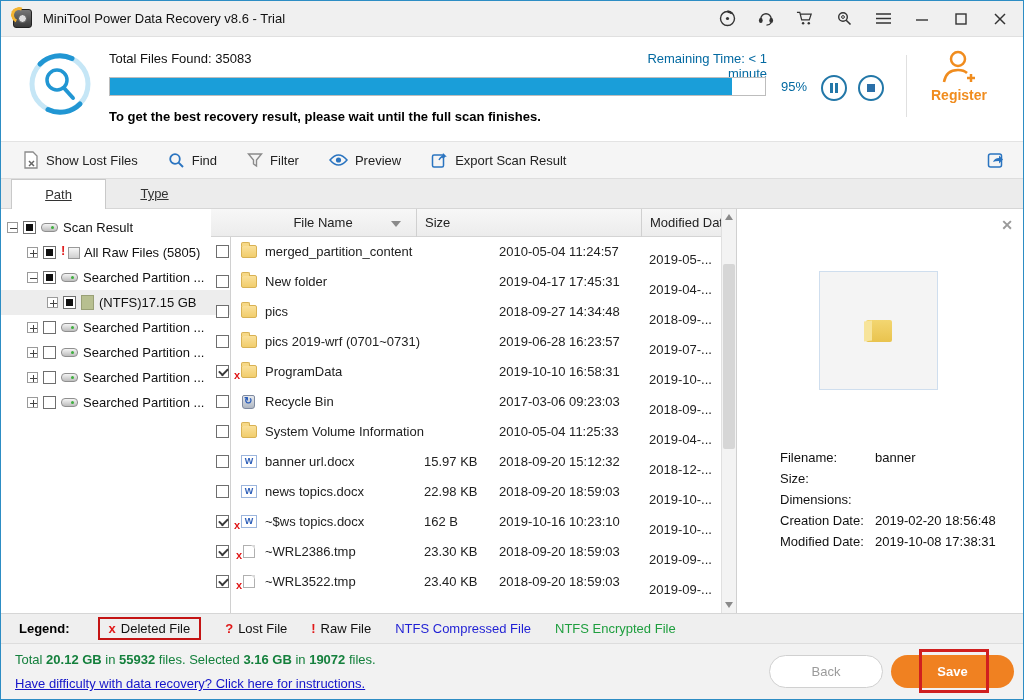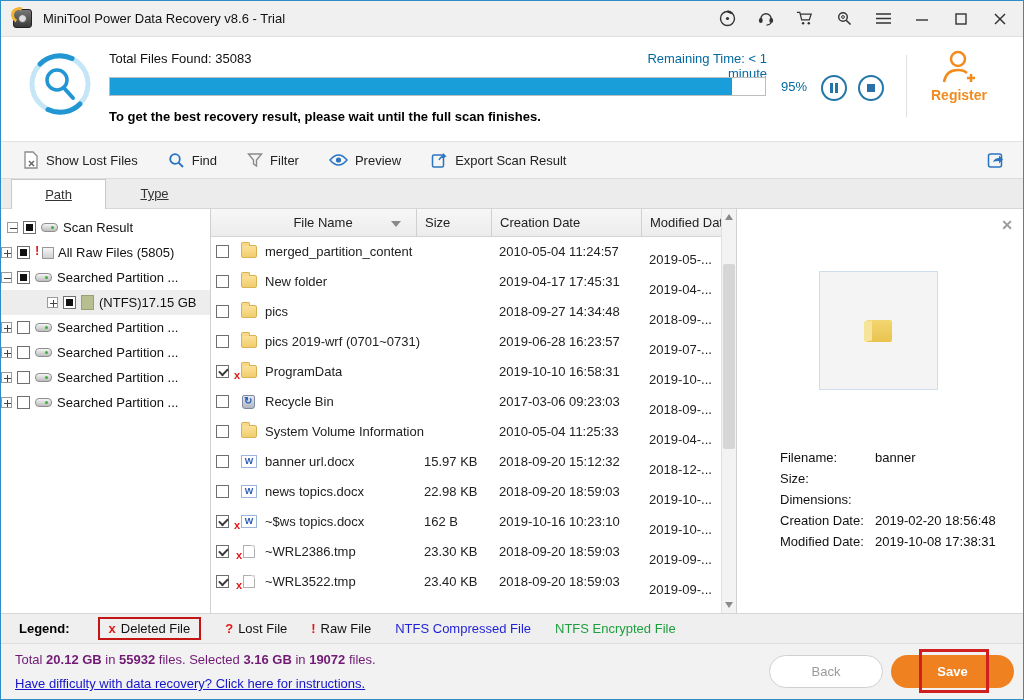--- a/index.html
+++ b/index.html
@@ -41,23 +41,23 @@
   .tool-share { margin-left:auto; margin-right:18px; cursor:pointer; }
 
   
   .tabstrip { position:absolute; left:0; top:178px; width:100%; height:30px; background:#ececec; border-bottom:1px solid #d6d6d6; }
   .tab { position:absolute; top:0; height:30px; width:95px; text-align:center; line-height:30px; cursor:pointer; color:#333;text-decoration:underline; }
   .tab-path { left:10px; background:#fff; border:1px solid #c9c9c9; border-bottom:none; }
   .tab-type { left:106px; }
 
   
   .content { position:absolute; left:0; top:208px; width:100%; height:404px; background:#fff; }
-  .tree-panel { position:absolute; left:0; top:0; width:210px; height:404px; border-right:1px solid #d0d0d0; overflow:hidden; padding-top:6px; }
+  .tree-panel { position:absolute; left:0; top:0; width:230px; height:404px; border-right:1px solid #d0d0d0; overflow:hidden; padding-top:6px; }
   .titem { height:25px; display:flex; align-items:center; gap:5px; white-space:nowrap; }
-  .lvl-0 { padding-left:6px; } .lvl-1 { } .lvl-2 { padding-left:46px; }
+  .lvl-0 { padding-left:6px; } .lvl-1 { padding-left:26px; } .lvl-2 { padding-left:46px; }
   .sel-yes { background:#ededed; }
   .exp { width:11px; height:11px; min-width:11px; border:1px solid #9a9a9a; background:#fff; position:relative; cursor:pointer; }
   .exp::before { content:""; position:absolute; left:2px; top:5px; width:7px; height:1px; background:#444; }
   .exp-plus::after { content:""; position:absolute; left:5px; top:2px; width:1px; height:7px; background:#444; }
   .cb { width:13px; height:13px; min-width:13px; border:1px solid #6e6e6e; background:#fff; position:relative; cursor:pointer; display:inline-block; }
   .cb-filled::before { content:""; position:absolute; left:2px; top:2px; width:7px; height:7px; background:#101010; }
   .cb-on::before { content:""; position:absolute; left:2px; top:2px; width:7px; height:4px; border-left:2px solid #3a3a3a; border-bottom:2px solid #3a3a3a; transform:rotate(-45deg); }
   .ti { display:inline-block; position:relative; }
   .ti-drive { width:17px; height:9px; min-width:17px; background:linear-gradient(#f4f4f4,#bdbdbd); border:1px solid #8f8f8f; border-radius:4px; }
   .ti-drive::after { content:""; position:absolute; right:3px; top:2px; width:3px; height:3px; border-radius:50%; background:#3fae3f; }
@@ -118,21 +118,21 @@
   .legendbar { position:absolute; left:0; top:612px; width:100%; height:30px; background:#efefef; border-top:1px solid #d6d6d6; display:flex; align-items:center; padding-left:18px; gap:24px; font-size:13px; }
   .lg-title { font-weight:bold; color:#000; }
   .lg-item { color:#111; display:flex; align-items:center; gap:5px; }
   .lg-mark { color:#e01818; font-weight:bold; }
   .lg-boxed { border:2px solid #c41414; padding:2px 9px; margin-left:4px; }
   .lg-blue { color:#1f1fd4; }
   .lg-green { color:#1e9e3e; }
 
   
   .statusbar { position:absolute; left:0; top:642px; width:100%; height:58px; background:#f2f2f2; border-top:1px solid #dddddd; }
-  .st-total { position:absolute; left:14px; top:8px; color:#701a75; }
+  .st-total { position:absolute; left:14px; top:8px; color:#15803d; }
   .st-total .b { font-weight:bold; }
   .st-link { position:absolute; left:14px; top:32px; color:#1515c9; text-decoration:underline; cursor:pointer; }
   .btn-back { position:absolute; left:768px; top:11px; width:114px; height:33px; border:1px solid #d0d0d0; border-radius:17px; background:#fff; color:#9b9b9b; font-size:13px; text-align:center; line-height:31px; cursor:pointer; }
   .btn-save { position:absolute; left:890px; top:11px; width:123px; height:33px; border:none; border-radius:17px; background:#f08121; color:#fff; font-weight:bold; font-size:13px; text-align:center; line-height:33px; cursor:pointer; }
   .save-annot { position:absolute; left:918px; top:5px; width:70px; height:44px; border:3px solid #d01f1f; pointer-events:none; }
 
   svg { display:block; }
 </style>
 </head>
 <body>
@@ -344,21 +344,20 @@
         <span class="ti ti-drive"></span>
         <span class="tlabel">Searched Partition ...</span>
       </div>
     </div>
 
     <div class="table-panel">
       <div class="thead">
         <div class="th th-name">File Name</div>
         <div class="sort-arrow"></div>
         <div class="th th-size">Size</div>
-        <div class="th th-created">Creation Date</div>
         <div class="th th-modified">Modified Dat</div>
       </div>
       <div class="tbody">
       <div class="trow">
         <span class="cb c-check cb-off"></span>
         <span class="fi c-icon fi-folder">
           
         </span>
         <span class="c-name">merged_partition_content</span>
         <span class="c-size"></span>

